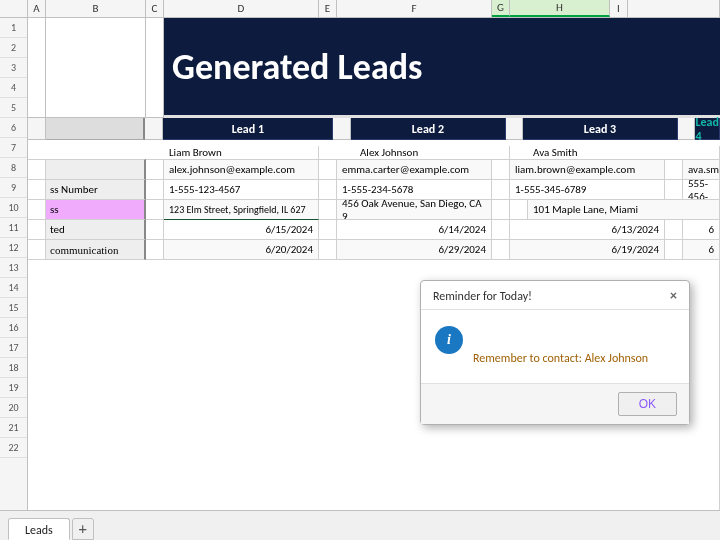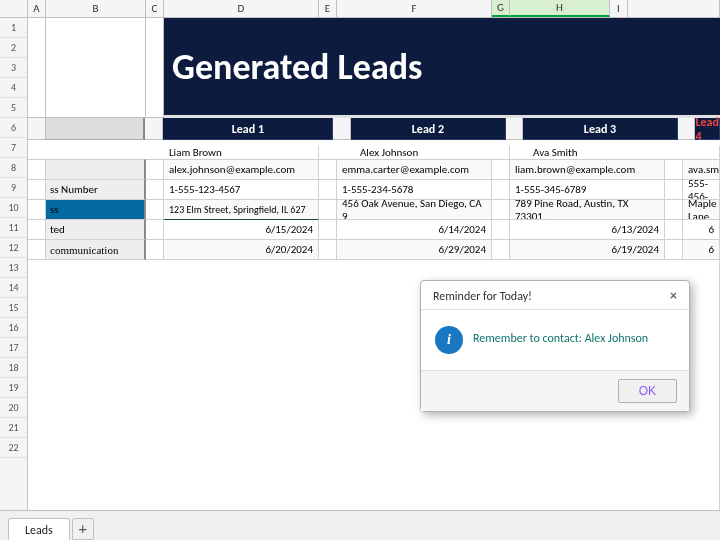--- a/index.html
+++ b/index.html
@@ -144,23 +144,24 @@
       justify-content: center;
       color: white;
       font-style: italic;
       font-weight: bold;
       font-size: 14px;
       font-family: serif;
     }
 
     .modal-message {
       font-size: 12px;
-      color: #0f766e;
+      color: #a16207;
       padding-top: 4px;
       line-height: 1.4;
+      margin-top: 20px;
     }
 
     .modal-footer {
       padding: 8px 12px;
       display: flex;
       justify-content: flex-end;
       background: #f5f5f5;
       border-top: 1px solid #e0e0e0;
     }
 
@@ -268,21 +269,21 @@
         <div style="width:18px;border-right:1px solid #c0c0c0;border-bottom:1px solid #c0c0c0;background:#f5f5f5;"></div>
         <div style="width:155px;background:#0d1b3e;border-right:1px solid #2a3a6e;border-bottom:1px solid #2a3a6e;display:flex;align-items:center;justify-content:center;">
           <span style="color:white;font-size:12px;font-weight:600;">Lead 2</span>
         </div>
         <div style="width:18px;border-right:1px solid #c0c0c0;border-bottom:1px solid #c0c0c0;background:#f5f5f5;"></div>
         <div style="width:155px;background:#0d1b3e;border-right:1px solid #2a3a6e;border-bottom:1px solid #2a3a6e;display:flex;align-items:center;justify-content:center;">
           <span style="color:white;font-size:12px;font-weight:600;">Lead 3</span>
         </div>
         <div style="width:18px;border-right:1px solid #c0c0c0;border-bottom:1px solid #c0c0c0;background:#f5f5f5;"></div>
         <div style="flex:1;background:#0d1b3e;border-right:1px solid #2a3a6e;border-bottom:1px solid #2a3a6e;display:flex;align-items:center;justify-content:center;">
-          <span style="color:#ef4444;font-size:12px;font-weight:600;">Lead 4</span>
+          <span style="color:#14b8a6;font-size:12px;font-weight:600;">Lead 4</span>
         </div>
       </div>
 
       <div style="display:flex;height:20px;flex-shrink:0;align-items:flex-end;">
         <div style="width:18px;border-right:1px solid #d0d0d0;border-bottom:1px solid #d0d0d0;background:white;"></div>
         <div style="width:100px;border-right:2px solid #888;border-bottom:1px solid #d0d0d0;background:#eeeeee;font-size:11px;display:flex;align-items:center;padding:0 4px;"></div>
         <div style="width:18px;border-right:1px solid #d0d0d0;border-bottom:1px solid #d0d0d0;background:white;"></div>
         <div style="width:155px;border-right:1px solid #d0d0d0;border-bottom:1px solid #d0d0d0;background:white;font-size:11px;display:flex;align-items:center;padding:0 5px;overflow:hidden;">Liam Brown</div>
         <div style="width:18px;border-right:1px solid #d0d0d0;border-bottom:1px solid #d0d0d0;background:white;"></div>
         <div style="width:18px;border-right:1px solid #d0d0d0;border-bottom:1px solid #d0d0d0;background:white;"></div>
@@ -312,27 +313,26 @@
         <div style="width:18px;border-right:1px solid #d0d0d0;border-bottom:1px solid #d0d0d0;background:white;"></div>
         <div style="width:155px;border-right:1px solid #d0d0d0;border-bottom:1px solid #d0d0d0;background:white;font-size:11px;display:flex;align-items:center;padding:0 5px;overflow:hidden;">1-555-234-5678</div>
         <div style="width:18px;border-right:1px solid #d0d0d0;border-bottom:1px solid #d0d0d0;background:white;"></div>
         <div style="width:155px;border-right:1px solid #d0d0d0;border-bottom:1px solid #d0d0d0;background:white;font-size:11px;display:flex;align-items:center;padding:0 5px;overflow:hidden;">1-555-345-6789</div>
         <div style="width:18px;border-right:1px solid #d0d0d0;border-bottom:1px solid #d0d0d0;background:white;"></div>
         <div style="flex:1;border-right:1px solid #d0d0d0;border-bottom:1px solid #d0d0d0;background:white;font-size:11px;display:flex;align-items:center;padding:0 5px;overflow:hidden;">1-555-456-7890</div>
       </div>
 
       <div style="display:flex;height:20px;flex-shrink:0;">
         <div style="width:18px;border-right:1px solid #d0d0d0;border-bottom:1px solid #d0d0d0;background:white;"></div>
-        <div style="width:100px;border-right:2px solid #888;border-bottom:1px solid #d0d0d0;background:#0369a1;font-size:11px;display:flex;align-items:center;padding:0 4px;">ss</div>
+        <div style="width:100px;border-right:2px solid #888;border-bottom:1px solid #d0d0d0;background:#f0abfc;font-size:11px;display:flex;align-items:center;padding:0 4px;">ss</div>
         <div style="width:18px;border-right:1px solid #d0d0d0;border-bottom:1px solid #d0d0d0;background:white;"></div>
         <div style="width:155px;border-right:1px solid #d0d0d0;border-bottom:1px solid #14532d;background:#f9f9f9;font-size:10px;display:flex;align-items:center;padding:0 5px;overflow:hidden;">123 Elm Street, Springfield, IL 627</div>
         <div style="width:18px;border-right:1px solid #d0d0d0;border-bottom:1px solid #d0d0d0;background:white;"></div>
         <div style="width:155px;border-right:1px solid #d0d0d0;border-bottom:1px solid #d0d0d0;background:#f9f9f9;font-size:11px;display:flex;align-items:center;padding:0 5px;overflow:hidden;">456 Oak Avenue, San Diego, CA 9</div>
         <div style="width:18px;border-right:1px solid #d0d0d0;border-bottom:1px solid #d0d0d0;background:white;"></div>
-        <div style="width:155px;border-right:1px solid #d0d0d0;border-bottom:1px solid #d0d0d0;background:#f9f9f9;font-size:11px;display:flex;align-items:center;padding:0 5px;overflow:hidden;">789 Pine Road, Austin, TX 73301,</div>
         <div style="width:18px;border-right:1px solid #d0d0d0;border-bottom:1px solid #d0d0d0;background:white;"></div>
         <div style="flex:1;border-right:1px solid #d0d0d0;border-bottom:1px solid #d0d0d0;background:#f9f9f9;font-size:11px;display:flex;align-items:center;padding:0 5px;overflow:hidden;">101 Maple Lane, Miami</div>
       </div>
 
       <div style="display:flex;height:20px;flex-shrink:0;">
         <div style="width:18px;border-right:1px solid #d0d0d0;border-bottom:1px solid #d0d0d0;background:white;"></div>
         <div style="width:100px;border-right:2px solid #888;border-bottom:1px solid #d0d0d0;background:#eeeeee;font-size:11px;display:flex;align-items:center;padding:0 4px;">ted</div>
         <div style="width:18px;border-right:1px solid #d0d0d0;border-bottom:1px solid #d0d0d0;background:white;"></div>
         <div style="width:155px;border-right:1px solid #d0d0d0;border-bottom:1px solid #d0d0d0;background:white;font-size:11px;display:flex;align-items:center;justify-content:flex-end;padding:0 5px;overflow:hidden;">6/15/2024</div>
         <div style="width:18px;border-right:1px solid #d0d0d0;border-bottom:1px solid #d0d0d0;background:white;"></div>

